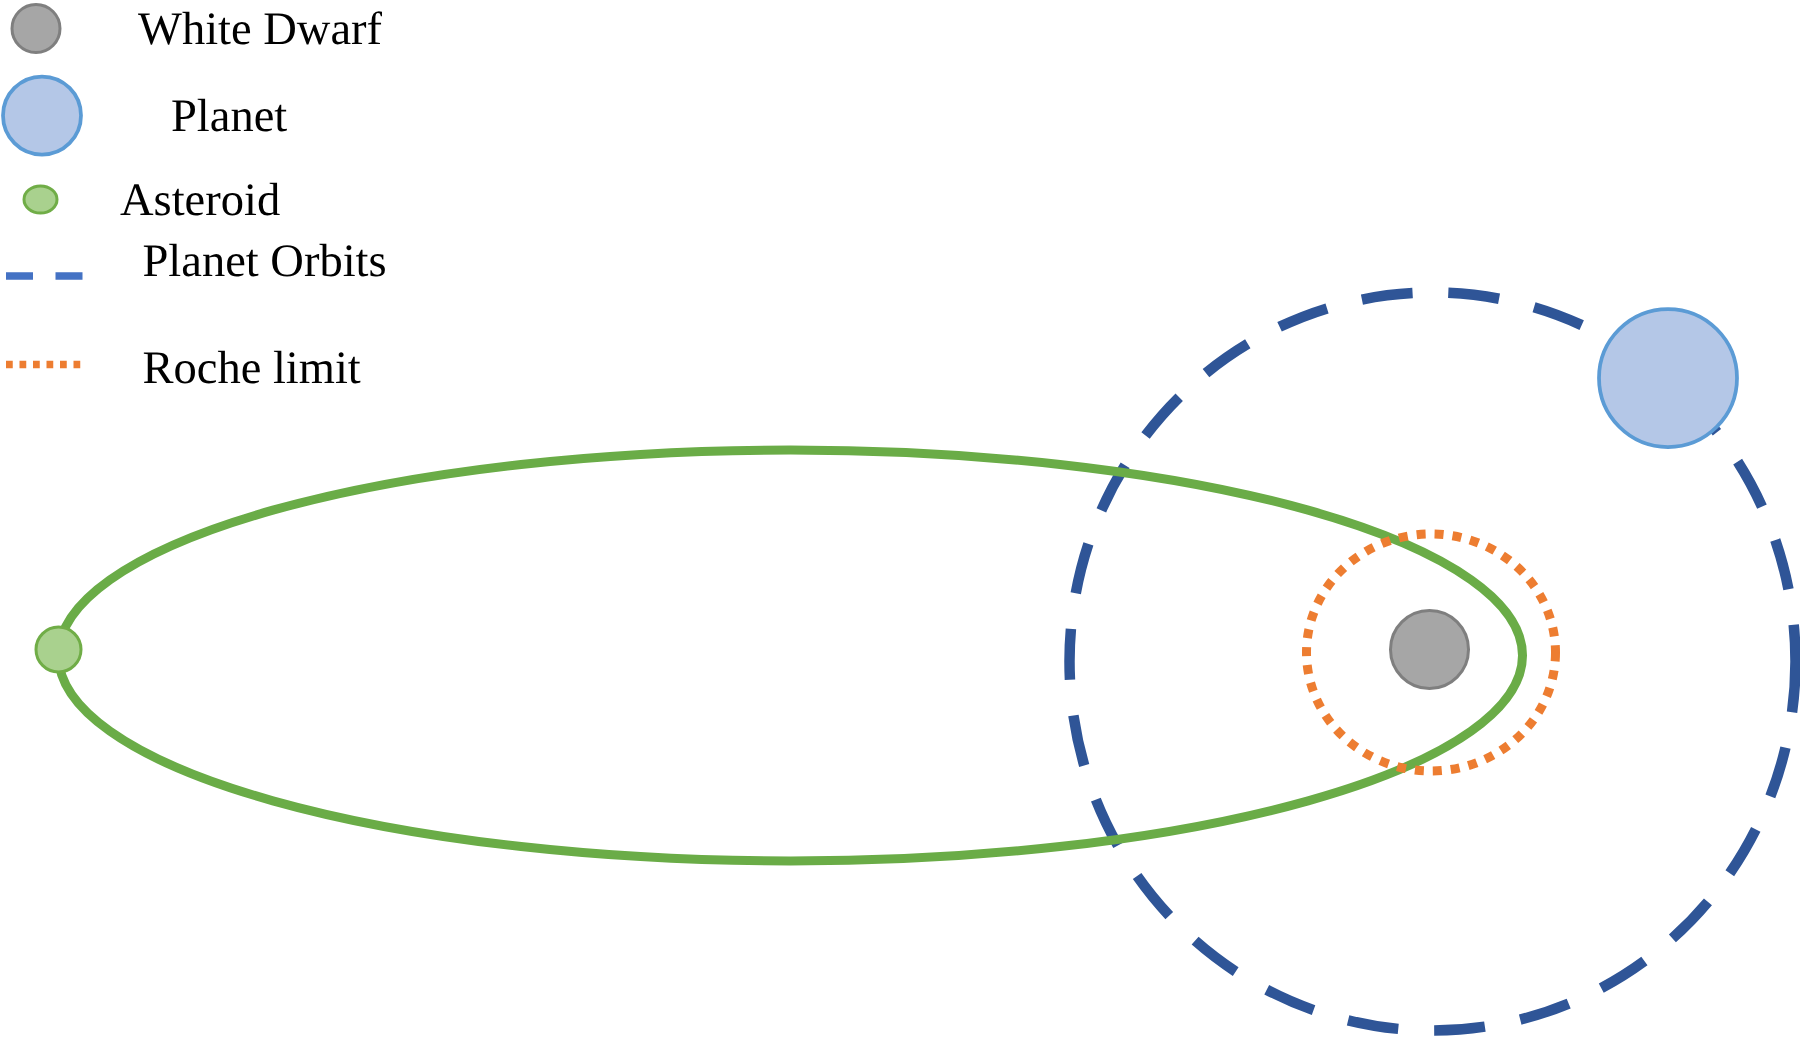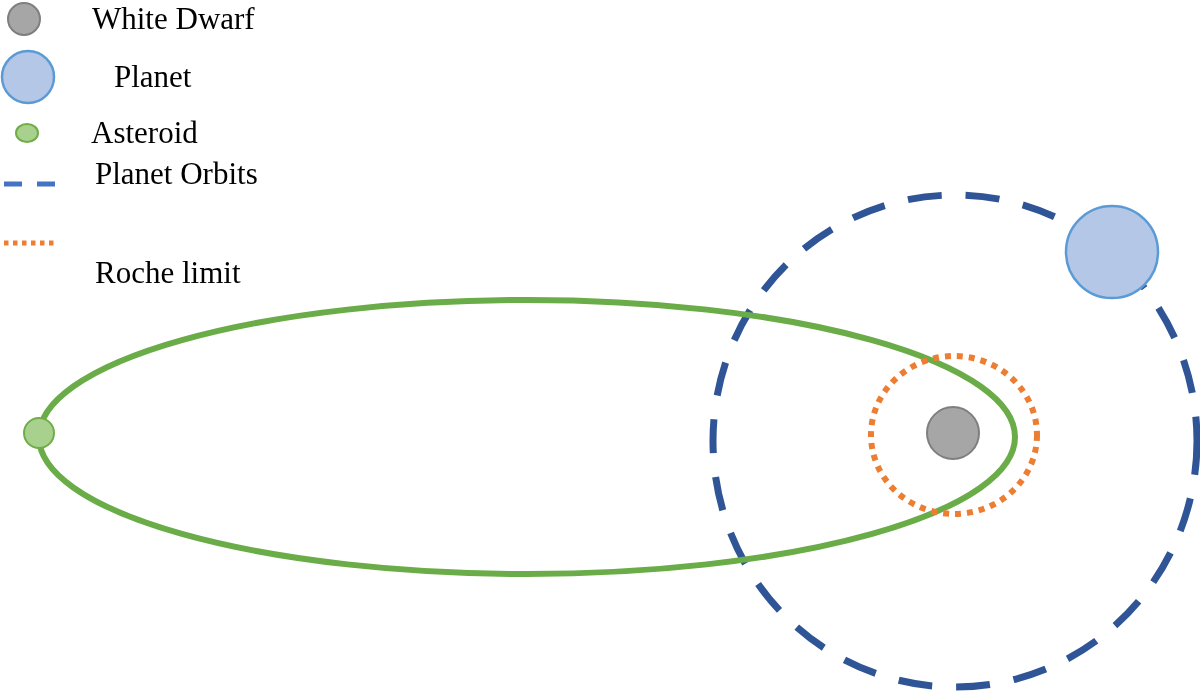--- a/index.html
+++ b/index.html
@@ -35,15 +35,15 @@
 
   <circle cx="953" cy="433" r="26" fill="#a6a6a6" stroke="#7f7f7f" stroke-width="2"></circle>
 
   <circle cx="1112" cy="252" r="46" fill="#b4c7e7" stroke="#5b9bd5" stroke-width="2.5"></circle>
 
   <circle cx="39" cy="433" r="15" fill="#a9d18e" stroke="#70ad47" stroke-width="2"></circle>
 </svg>
 
 <div class="legend-label" style="left:92px; top:3px;">White Dwarf</div>
 <div class="legend-label" style="left:95px; top:61px;margin-left:19px;">Planet</div>
-<div class="legend-label" style="left:91px; top:117px;">Asteroid</div>
+<div class="legend-label" style="left:80px; top:117px;">Asteroid</div>
 <div class="legend-label" style="left:95px; top:158px;">Planet Orbits</div>
-<div class="legend-label" style="left:95px; top:229px;margin-top:28px;">Roche limit</div>
+<div class="legend-label" style="left:95px; top:229px;">Roche limit</div>
 
 </body></html>

